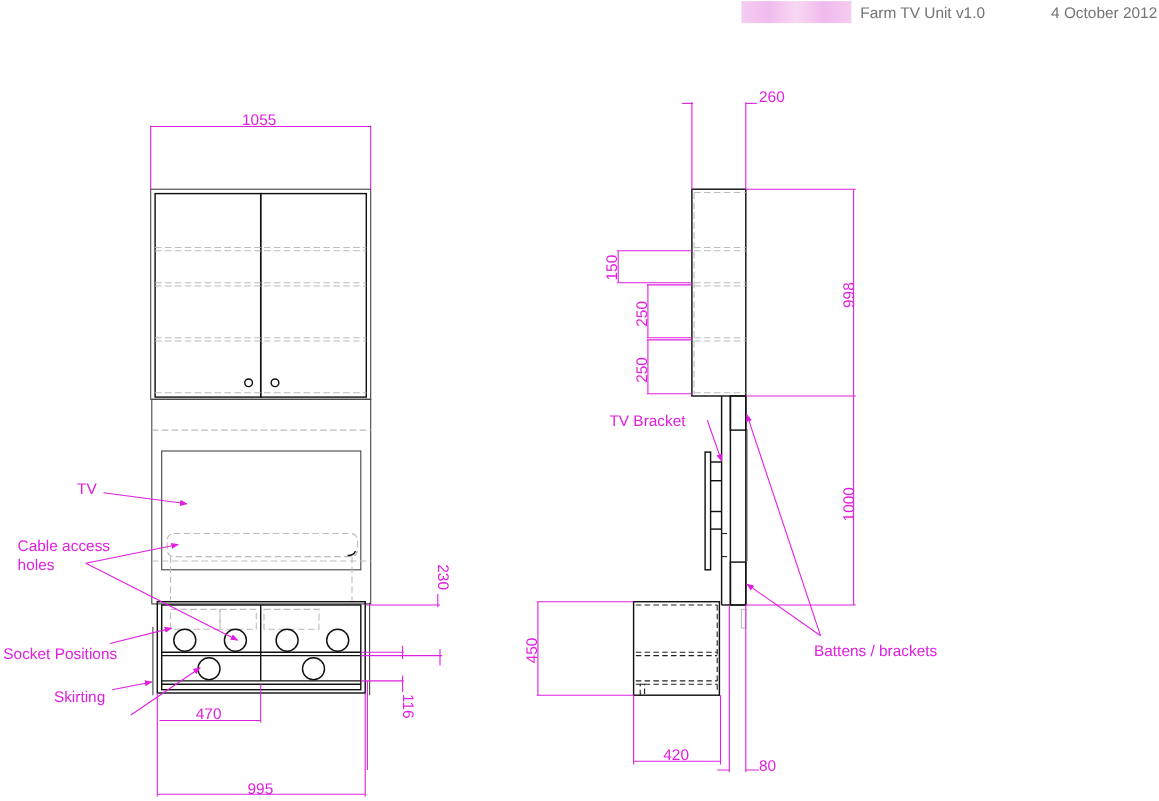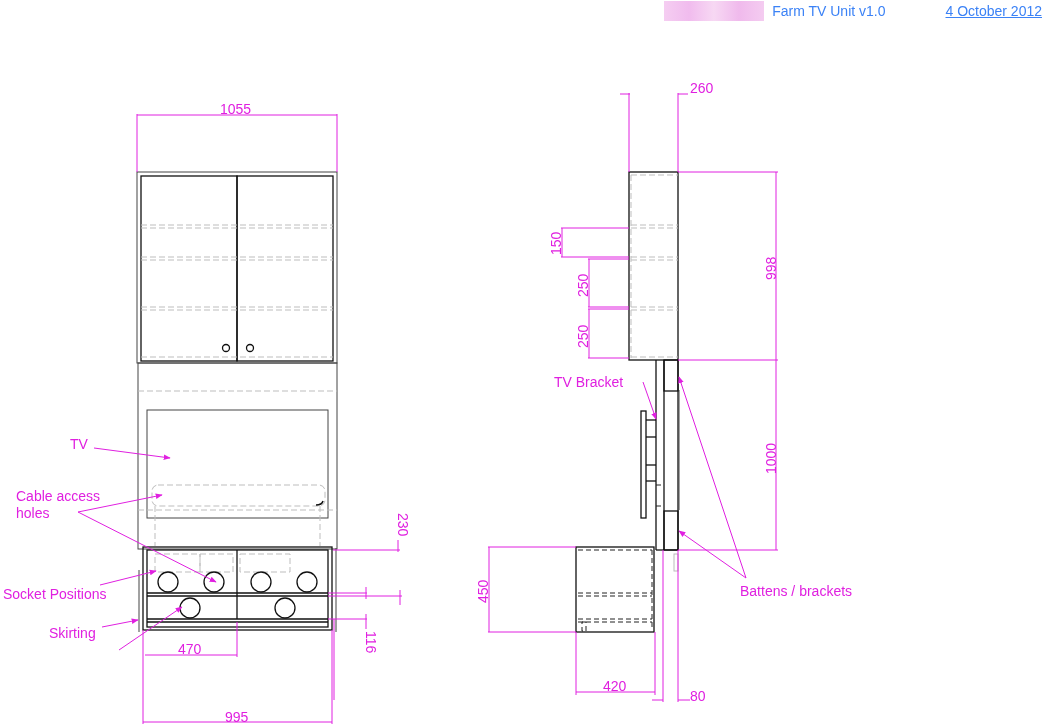--- a/index.html
+++ b/index.html
@@ -1,24 +1,24 @@
 <!DOCTYPE html>
 <html><head>
 <meta charset="utf-8">
 <style>
   html, body { margin: 0; padding: 0; background: #ffffff; }
   body { width: 1054px; height: 728px; position: relative; overflow: hidden;
          font-family: "Liberation Sans", sans-serif; }
   #drawing { position: absolute; left: 0; top: 0; }
   .header { position: absolute; top: 0; right: 0; height: 22px; display: flex; align-items: center;
-            font-size: 14px; color: #3b82f6; text-align: center; }
+            font-size: 14px; color: #737373; text-align: center; }
   .blur-logo { width: 100px; height: 20px; margin-right: 8px;
                background: linear-gradient(90deg, #f4c8f0, #efb4ec, #f6d4f2, #eeb2ea, #f3c6ef); opacity: 0.9; }
   .hdr-title { margin-right: 60px; }
-  .hdr-date { margin-right: 12px; text-decoration: underline; }
+  .hdr-date { margin-right: 2px; }
   .ln { stroke: #111; stroke-width: 1.3; fill: none; }
   .ln2 { stroke: #444; stroke-width: 1; fill: none; }
   .dash { stroke: #bdbdbd; stroke-width: 1; stroke-dasharray: 6 3; fill: none; }
   .dashd { stroke: #222; stroke-width: 1; stroke-dasharray: 5 3; fill: none; }
   .dim { stroke: #e020e0; stroke-width: 1; fill: none; }
   .dtxt { fill: #e020e0; font-family: "Liberation Sans", sans-serif; font-size: 14px; }
   .ltxt { fill: #e020e0; font-family: "Liberation Sans", sans-serif; font-size: 14px; }
 </style>
 </head>
 <body>

